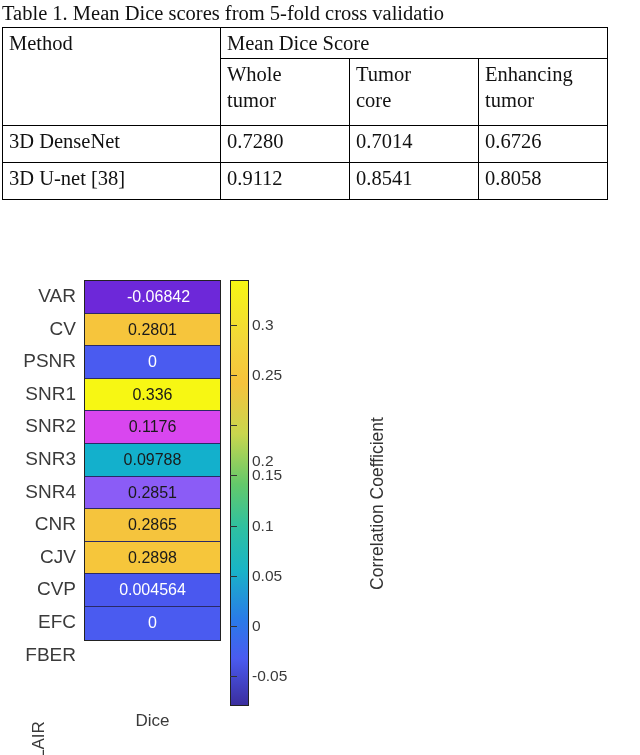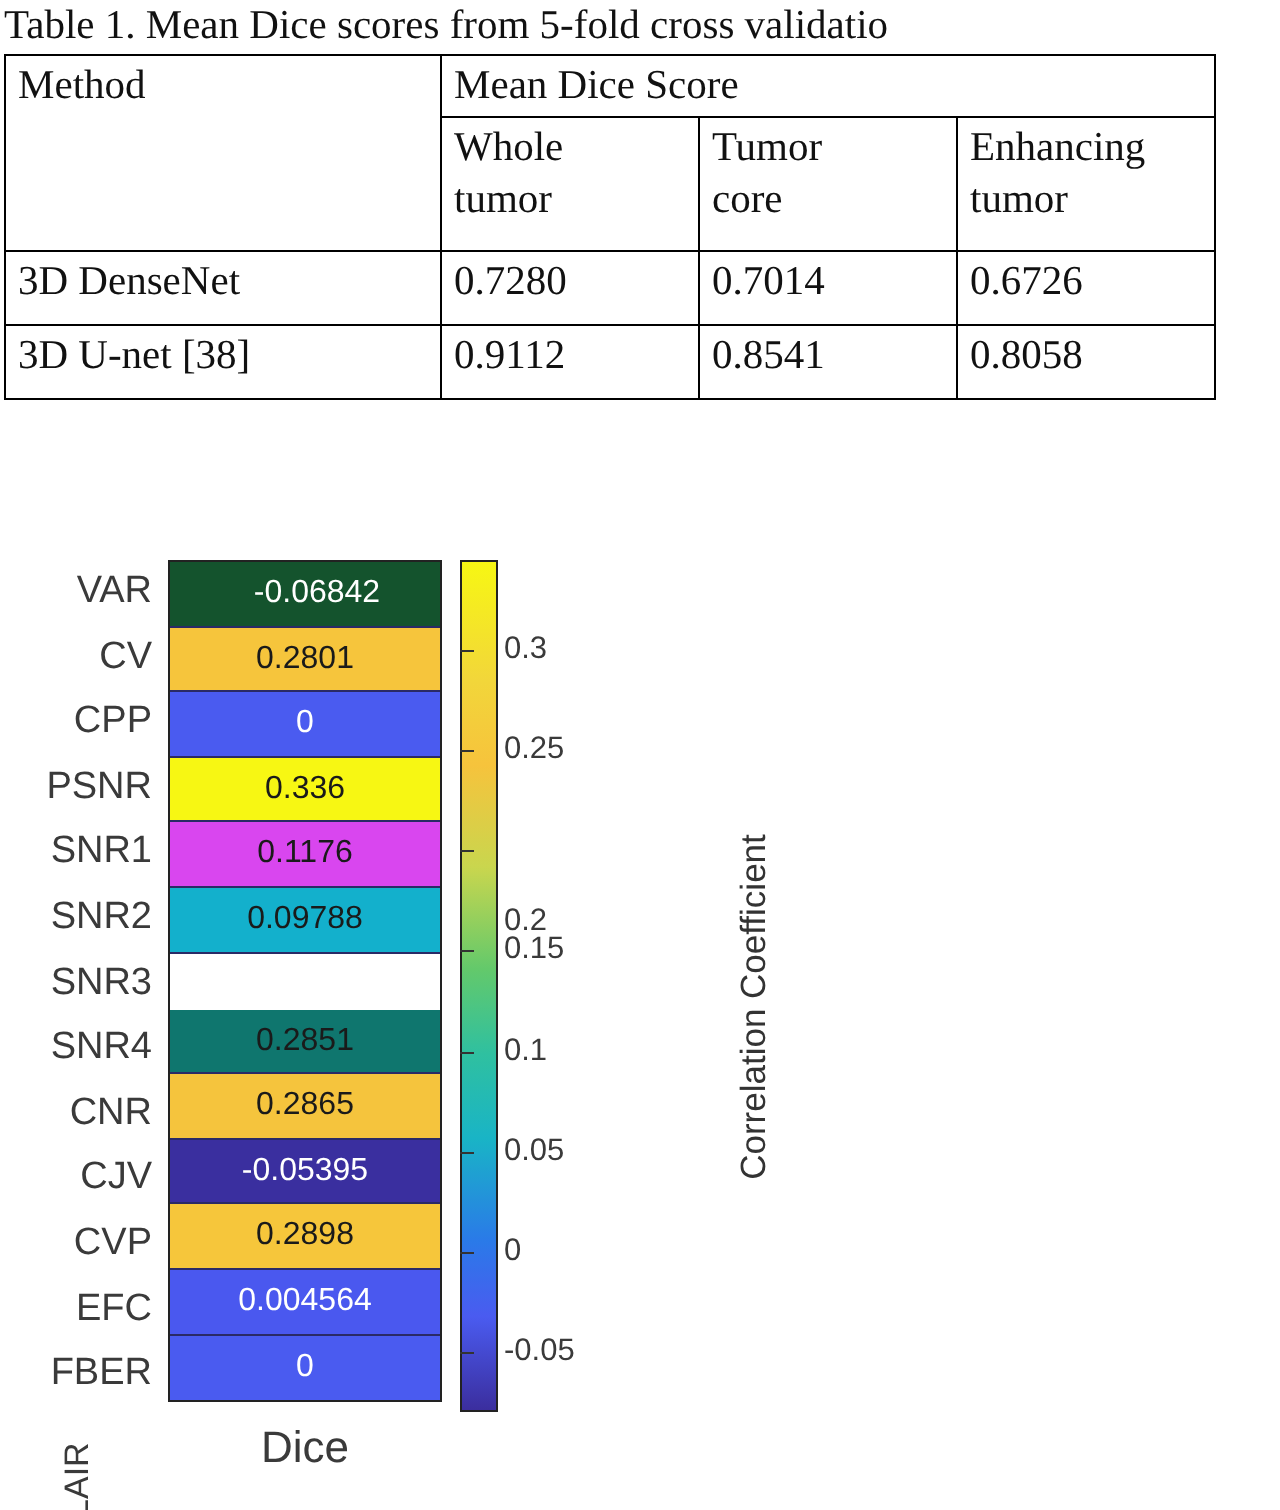--- a/index.html
+++ b/index.html
@@ -53,21 +53,21 @@
   }
   .cell{
     height:32.6px;line-height:32.6px;text-align:center;
     font-size:16px;box-sizing:border-box;
     border-bottom:1.2px solid #2a2a66;overflow:hidden;white-space:nowrap;
   }
   .cell:last-child{border-bottom:none;}
 
   #xlabel-dice{
     position:absolute;left:84px;top:443px;width:137px;
-    text-align:center;font-size:22px;color:#3a3a3a;
+    text-align:center;font-size:17px;color:#3a3a3a;
   }
 
   
   #colorbar-wrap{position:absolute;left:230px;top:12px;width:19px;height:426px;}
   #colorbar{
     width:19px;height:426px;border:1.6px solid #222;box-sizing:border-box;
     background:linear-gradient(to bottom,
       #f7f713 0%,
       #f2d63a 14%,
       #f6c33c 24%,
@@ -136,43 +136,41 @@
   </table>
 </div>
 
 <div id="figure">
 
   <div id="ylabel-t2">T2-FLAIR</div>
 
   <div id="row-labels">
       <div class="row-label">VAR</div>
       <div class="row-label">CV</div>
-      <div class="row-label">CPP</div>
       <div class="row-label">PSNR</div>
       <div class="row-label">SNR1</div>
       <div class="row-label">SNR2</div>
       <div class="row-label">SNR3</div>
       <div class="row-label">SNR4</div>
       <div class="row-label">CNR</div>
       <div class="row-label">CJV</div>
       <div class="row-label">CVP</div>
       <div class="row-label">EFC</div>
       <div class="row-label">FBER</div>
     </div>
 
   <div id="grid">
-      <div class="cell" style="background: #14532d; color: rgb(255, 255, 255); padding-left: 12px;">-0.06842</div>
+      <div class="cell" style="background: #6d28d9; color: rgb(255, 255, 255); padding-left: 12px;">-0.06842</div>
       <div class="cell" style="background: rgb(246, 197, 60); color: rgb(26, 26, 26);">0.2801</div>
       <div class="cell" style="background: rgb(74, 91, 240); color: rgb(255, 255, 255);">0</div>
       <div class="cell" style="background: rgb(247, 247, 19); color: rgb(26, 26, 26);">0.336</div>
       <div class="cell" style="background: #d946ef; color: rgb(26, 26, 26);">0.1176</div>
       <div class="cell" style="background: rgb(19, 176, 204); color: rgb(26, 26, 26);">0.09788</div>
-      <div class="cell" style="background: #0f766e; color: rgb(26, 26, 26); margin-top: 28px;">0.2851</div>
+      <div class="cell" style="background: #8b5cf6; color: rgb(26, 26, 26);">0.2851</div>
       <div class="cell" style="background: rgb(245, 196, 61); color: rgb(26, 26, 26);">0.2865</div>
-      <div class="cell" style="background: rgb(58, 47, 159); color: rgb(255, 255, 255);">-0.05395</div>
       <div class="cell" style="background: rgb(246, 198, 59); color: rgb(26, 26, 26);">0.2898</div>
       <div class="cell" style="background: rgb(74, 88, 239); color: rgb(255, 255, 255);">0.004564</div>
       <div class="cell" style="background: rgb(74, 91, 240); color: rgb(255, 255, 255);">0</div>
     </div>
 
   <div id="xlabel-dice">Dice</div>
 
   <div id="colorbar-wrap">
     <div id="colorbar"></div>
   </div>

